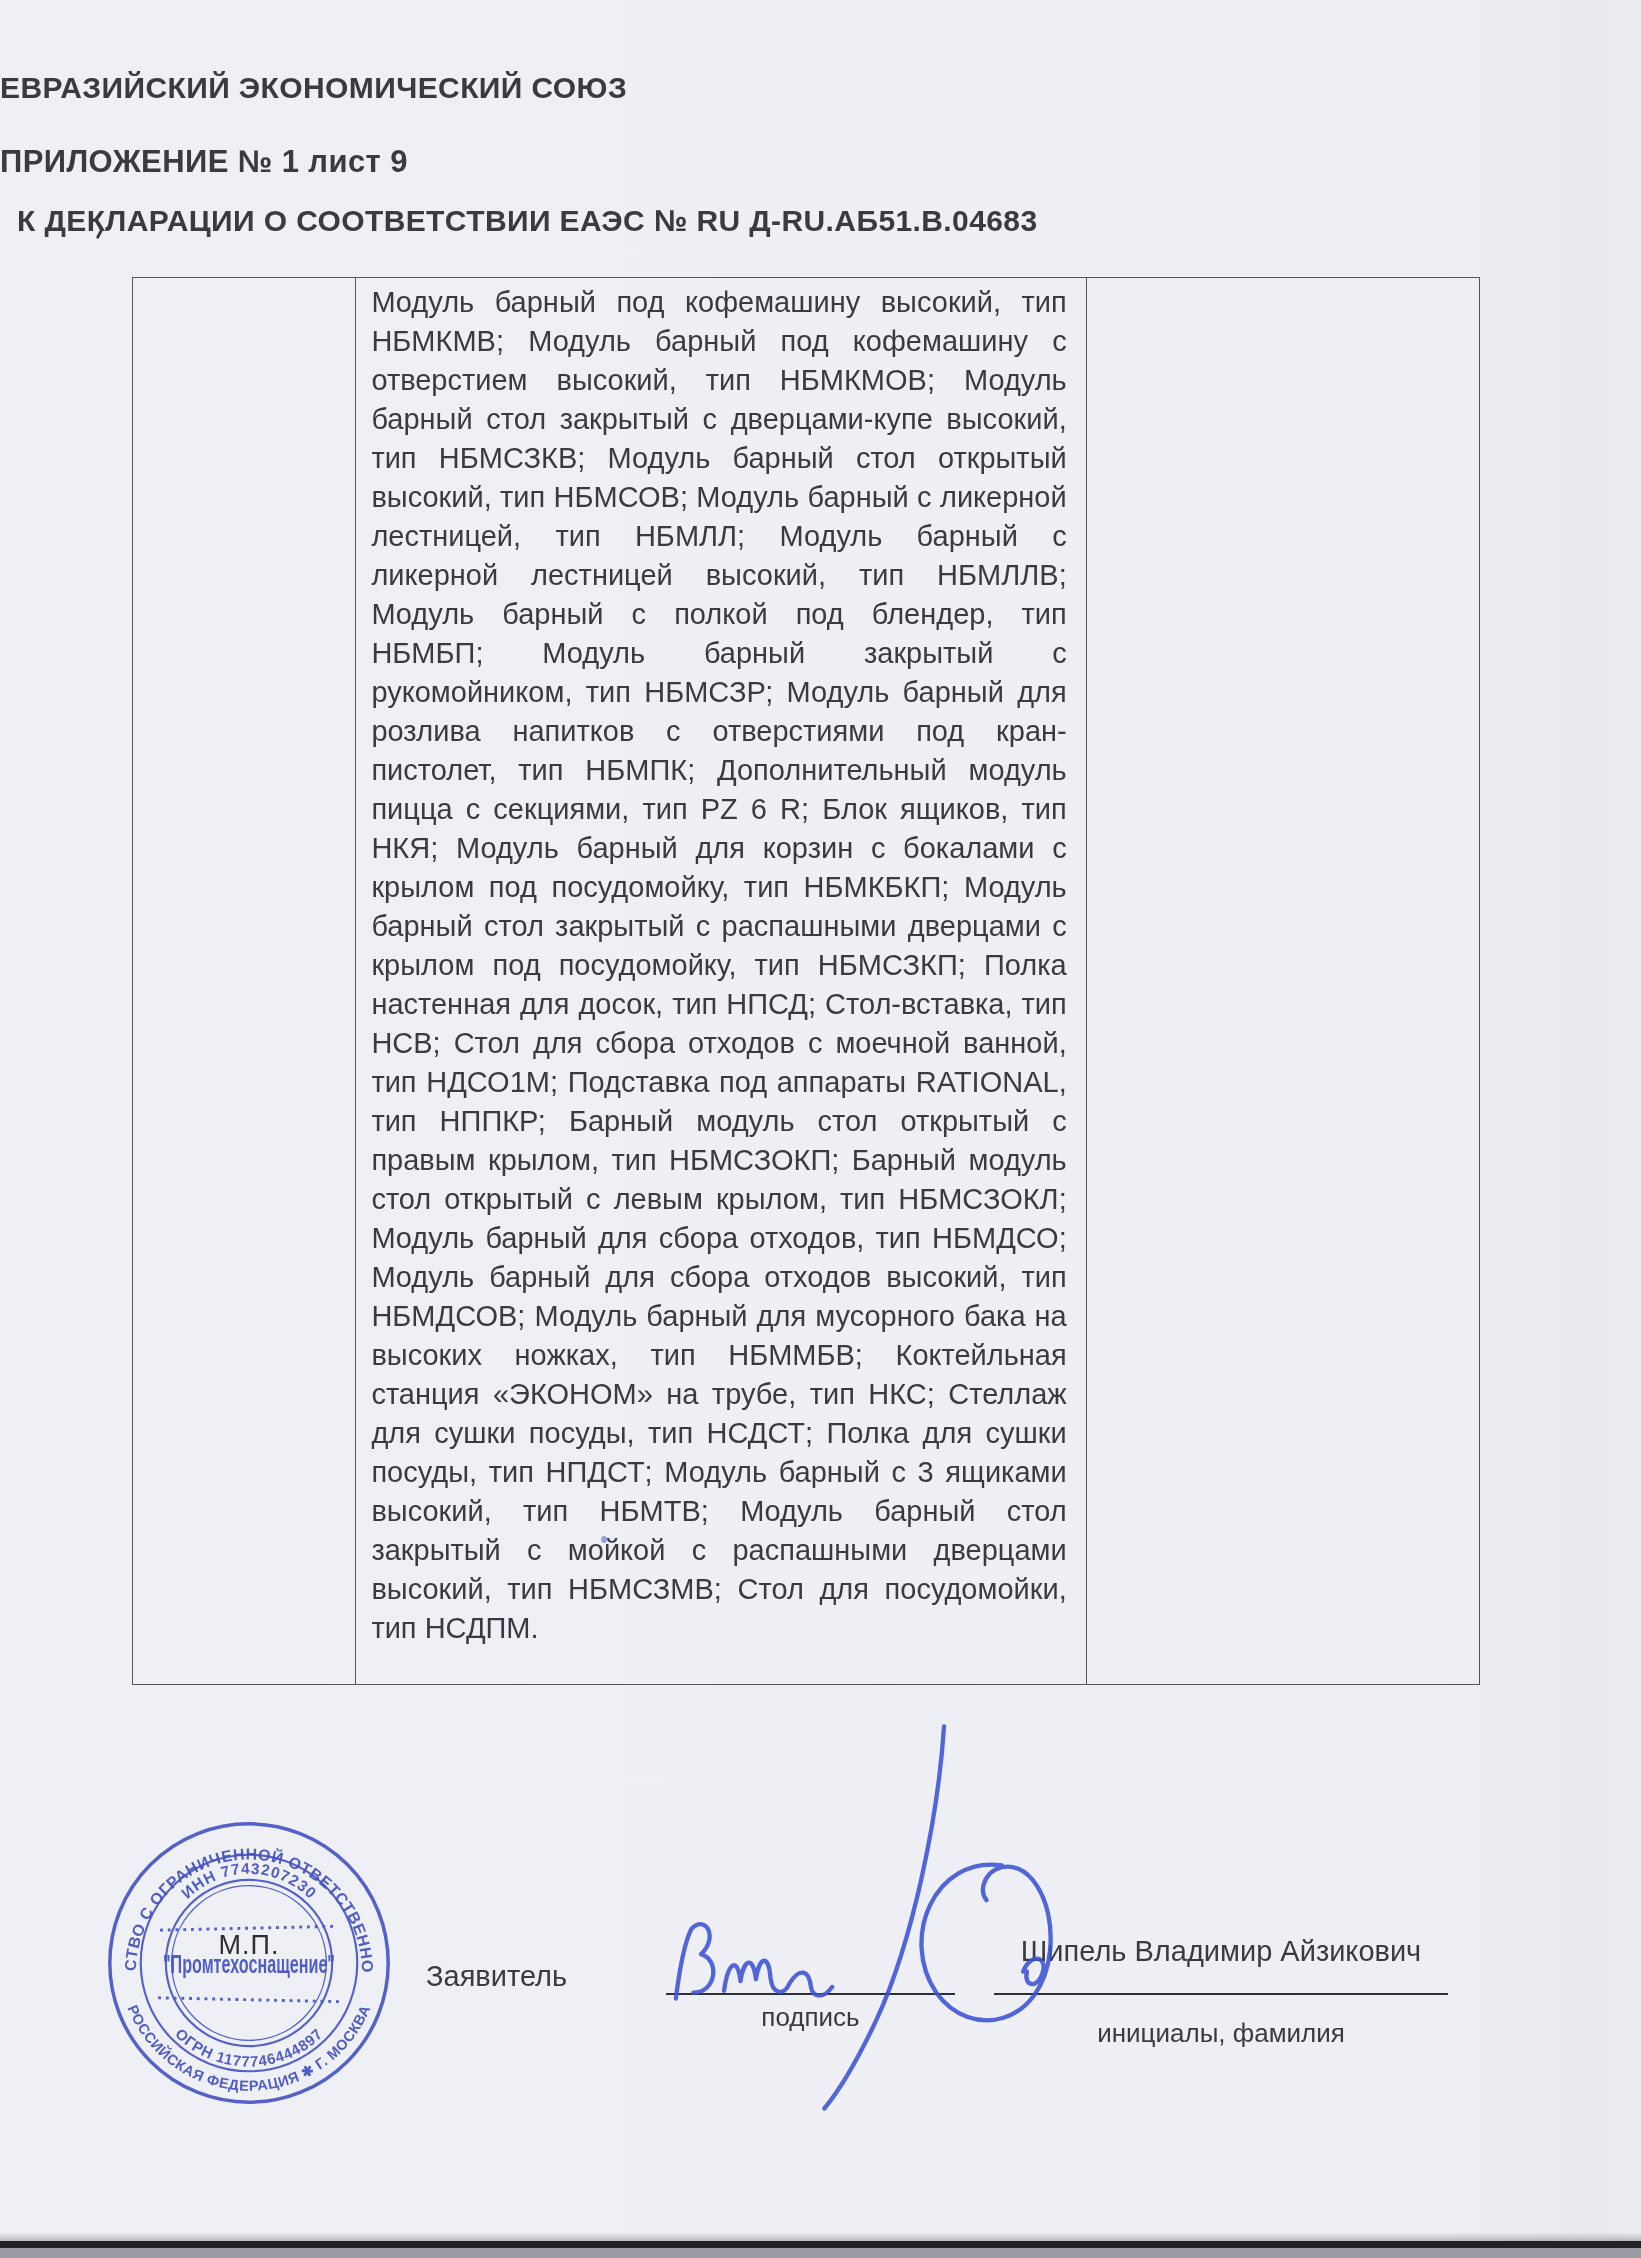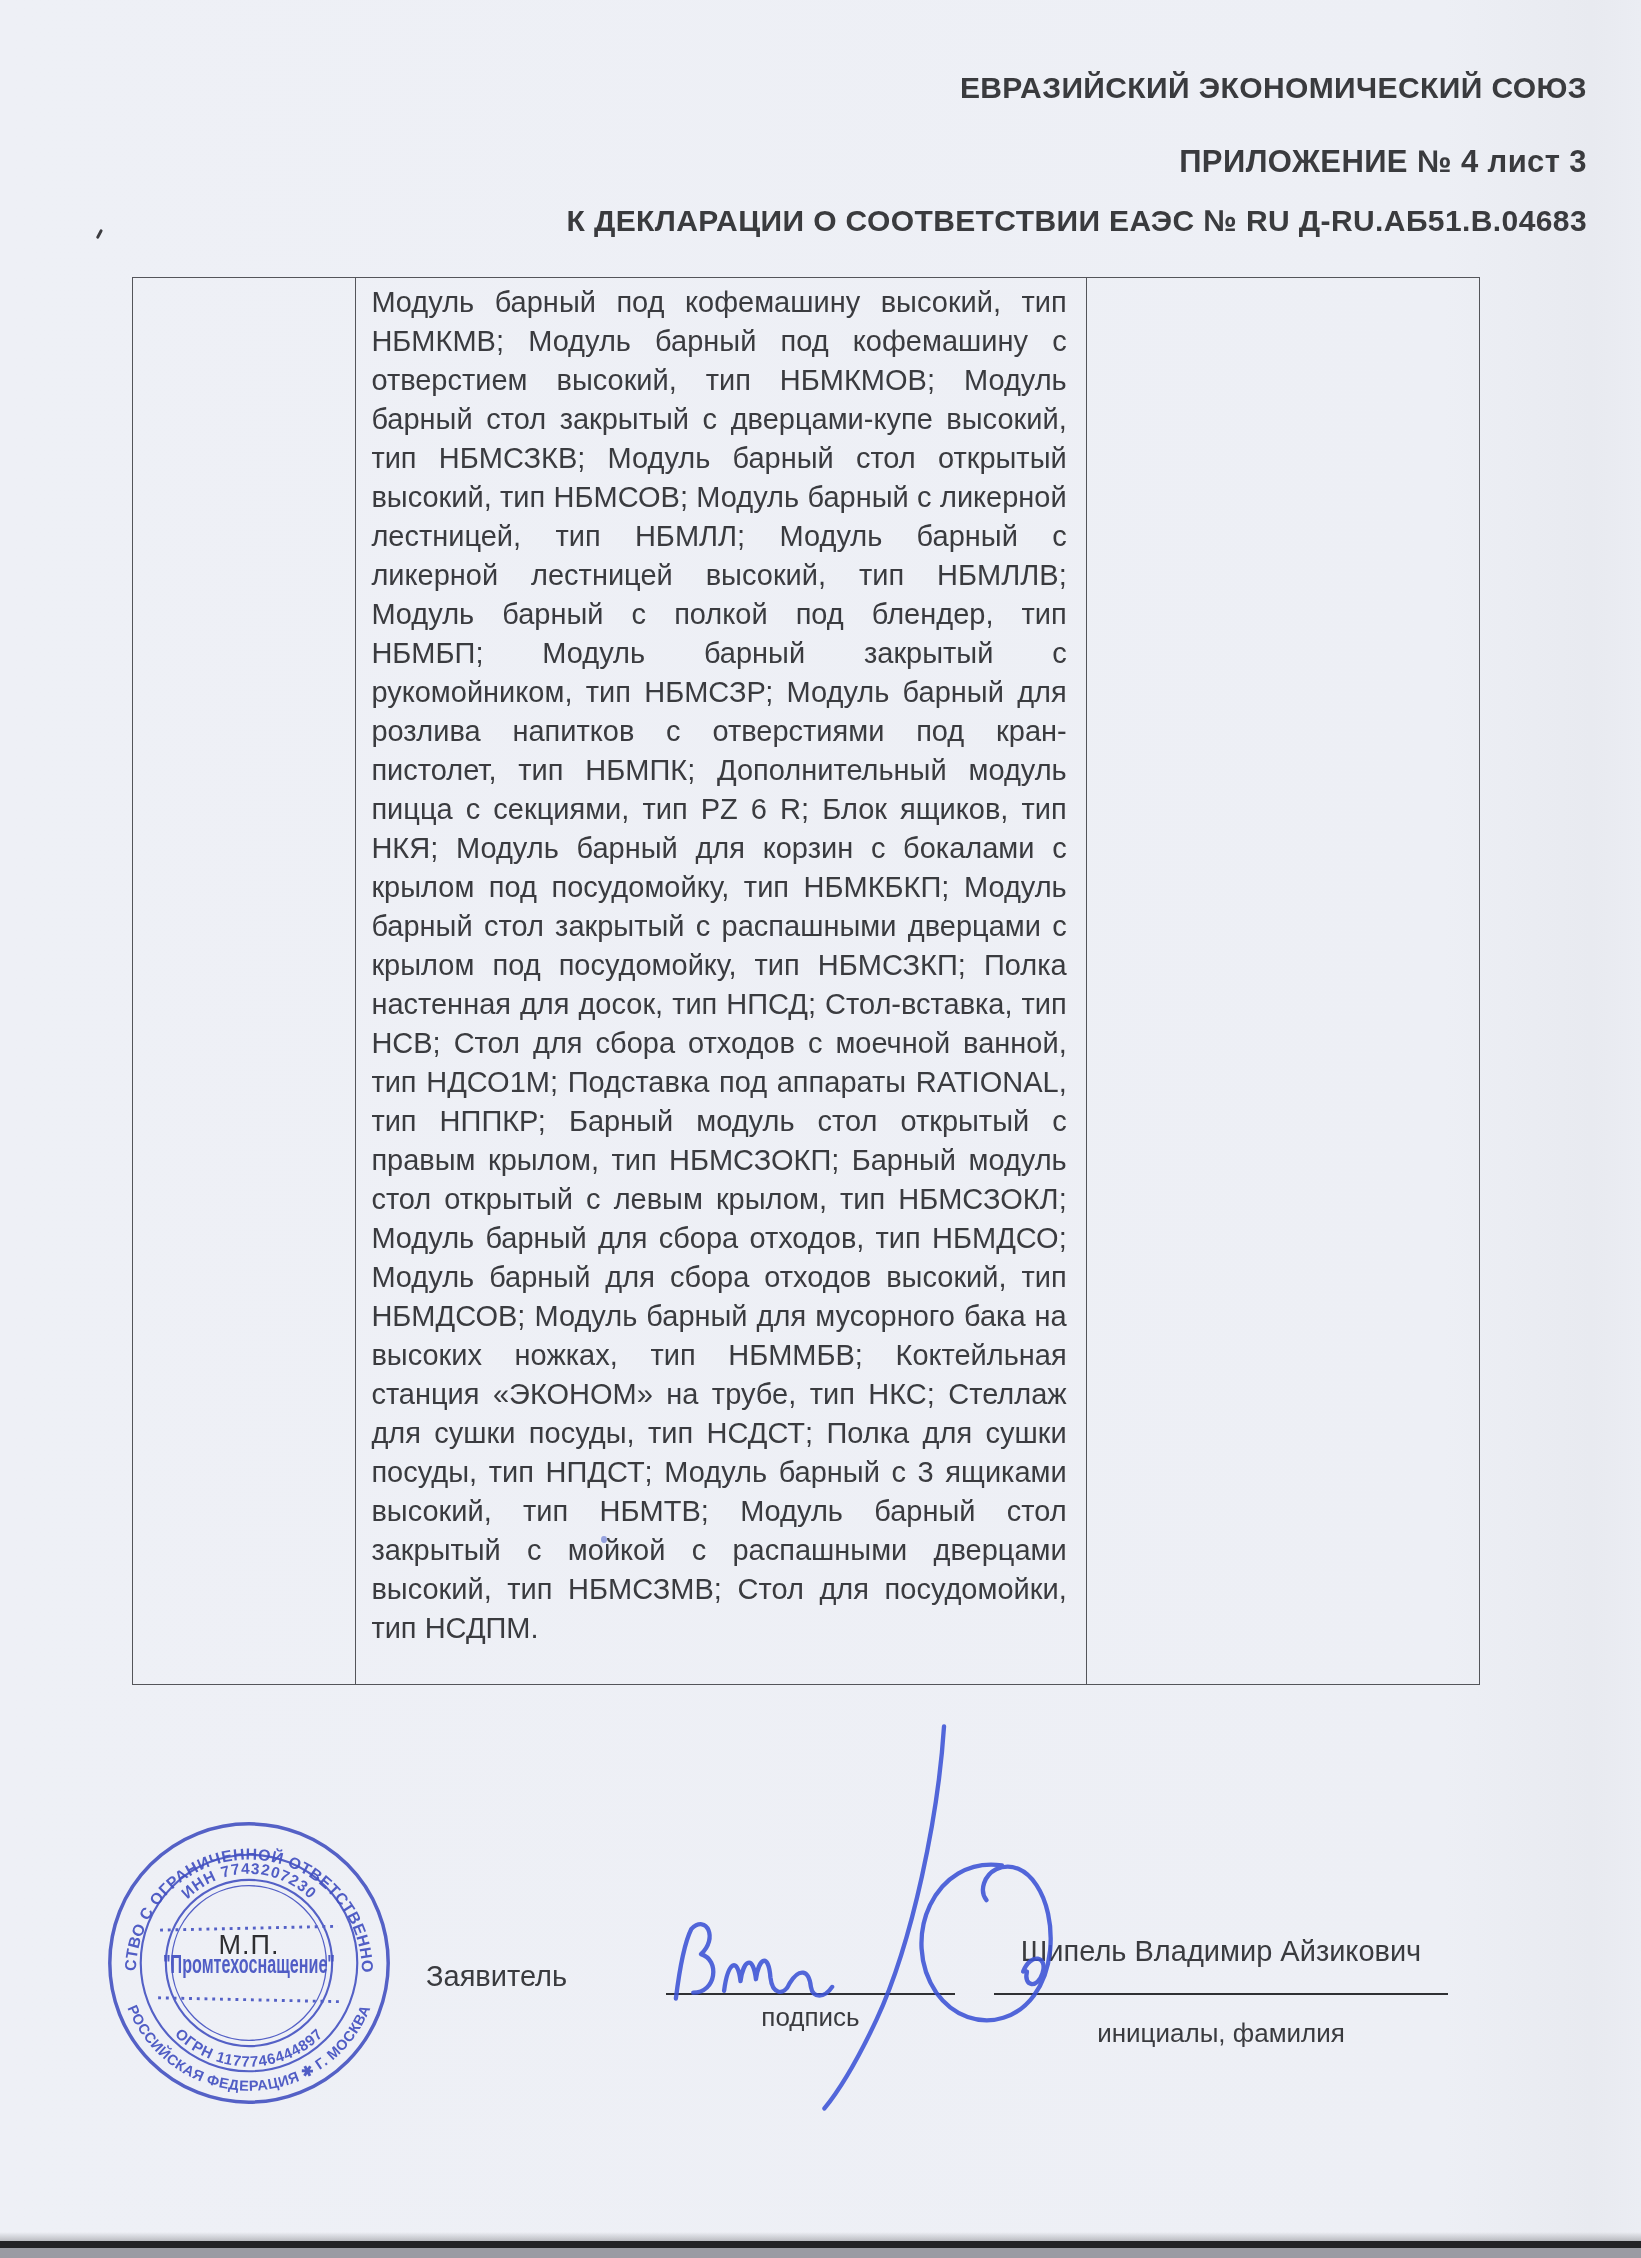--- a/index.html
+++ b/index.html
@@ -9,21 +9,21 @@
     background:#edeff5;
     position:relative;
     overflow:hidden;
   }
   .page{
     position:absolute;inset:0;
     background:linear-gradient(90deg,#eef0f6 0%,#edeff5 88%,#e8eaf0 97%,#ebedf3 100%);
   }
   .hdr{
     position:absolute;left:0;right:54px;
-    text-align:right;
+    text-align:left;
     font-weight:bold;color:#3a3b3e;
     letter-spacing:0.4px;
   }
   .hdr1{top:71px;font-size:30px;}
   .hdr2{top:144px;font-size:31px;}
   .hdr3{top:204px;font-size:30px;margin-left:17px;}
   .doc-table{
     position:absolute;left:132px;top:277px;
     width:1348px;height:1408px;
     border:1.9px solid #54555a;
@@ -75,21 +75,21 @@
   .scan-edge-strip{position:absolute;left:0;top:2248px;width:1641px;height:10.6px;background:#9a9ba3;}
   .scan-edge-blur{position:absolute;left:0;top:2232px;width:1641px;height:8.7px;
     background:linear-gradient(180deg,rgba(35,35,38,0) 0%,rgba(35,35,38,.25) 100%);}
 </style>
 </head>
 <body>
 
 <div class="page">
 
   <div class="hdr hdr1">ЕВРАЗИЙСКИЙ ЭКОНОМИЧЕСКИЙ СОЮЗ</div>
-  <div class="hdr hdr2">ПРИЛОЖЕНИЕ № 4 лист 3</div>
+  <div class="hdr hdr2">ПРИЛОЖЕНИЕ № 1 лист 9</div>
   <div class="hdr hdr3">К ДЕКЛАРАЦИИ О СООТВЕТСТВИИ ЕАЭС № RU Д-RU.АБ51.В.04683</div>
   <div class="tick-mark"></div>
 
   <div class="doc-table">
     <div class="col1"></div>
     <div class="col2">
       <div class="product-text">Модуль барный под кофемашину высокий, тип НБМКМВ; Модуль барный под кофемашину с отверстием высокий, тип НБМКМОВ; Модуль барный стол закрытый с дверцами-купе высокий, тип НБМСЗКВ; Модуль барный стол открытый высокий, тип НБМСОВ; Модуль барный с ликерной лестницей, тип НБМЛЛ; Модуль барный с ликерной лестницей высокий, тип НБМЛЛВ; Модуль барный с полкой под блендер, тип НБМБП; Модуль барный закрытый с рукомойником, тип НБМСЗР; Модуль барный для розлива напитков с отверстиями под кран-пистолет, тип НБМПК; Дополнительный модуль пицца с секциями, тип PZ 6 R; Блок ящиков, тип НКЯ; Модуль барный для корзин с бокалами с крылом под посудомойку, тип НБМКБКП; Модуль барный стол закрытый с распашными дверцами с крылом под посудомойку, тип НБМСЗКП; Полка настенная для досок, тип НПСД; Стол-вставка, тип НСВ; Стол для сбора отходов с моечной ванной, тип НДСО1М; Подставка под аппараты RATIONAL, тип НППКР; Барный модуль стол открытый с правым крылом, тип НБМСЗОКП; Барный модуль стол открытый с левым крылом, тип НБМСЗОКЛ; Модуль барный для сбора отходов, тип НБМДСО; Модуль барный для сбора отходов высокий, тип НБМДСОВ; Модуль барный для мусорного бака на высоких ножках, тип НБММБВ; Коктейльная станция «ЭКОНОМ» на трубе, тип НКС; Стеллаж для сушки посуды, тип НСДСТ; Полка для сушки посуды, тип НПДСТ; Модуль барный с 3 ящиками высокий, тип НБМТВ; Модуль барный стол закрытый с мойкой с распашными дверцами высокий, тип НБМСЗМВ; Стол для посудомойки, тип НСДПМ.</div>
     </div>
     <div class="col3"></div>
   </div>

